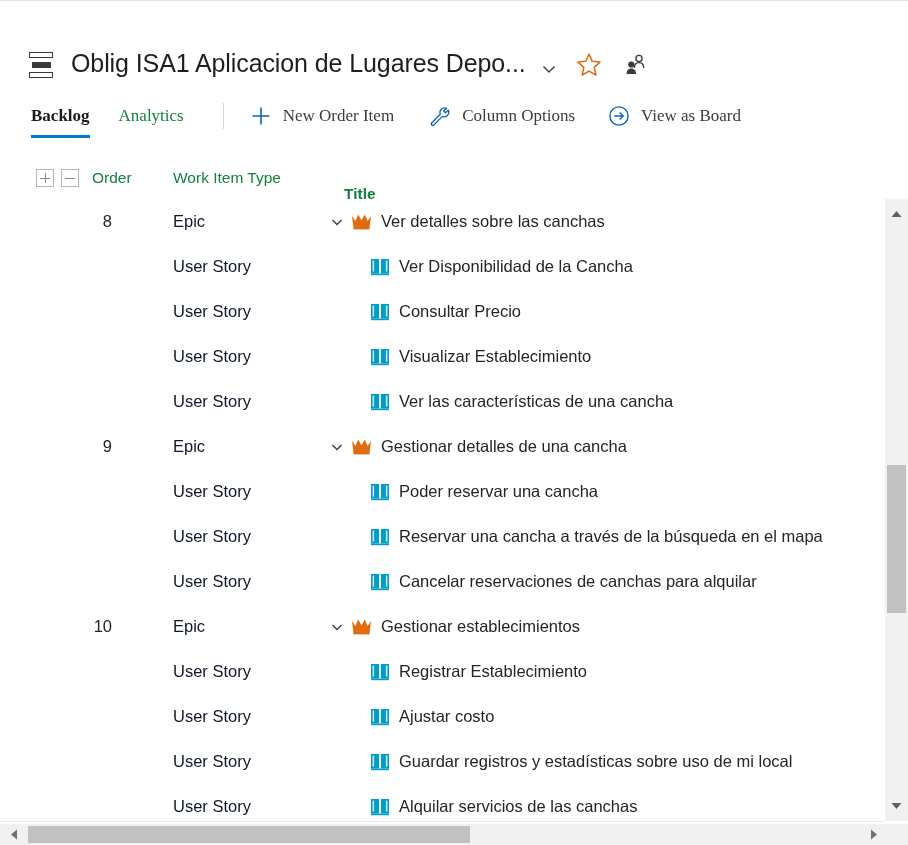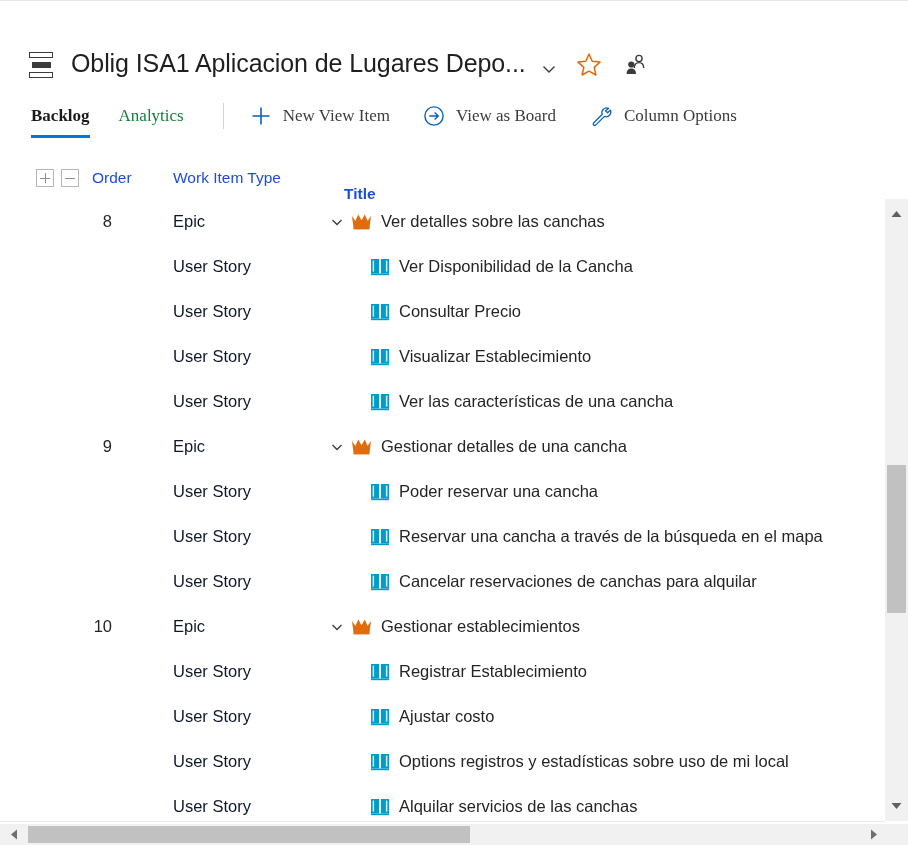--- a/index.html
+++ b/index.html
@@ -71,21 +71,21 @@
   }
   .cmd .lbl { font-size: 17px; color: #3c3c3c; }
   #cmd-new { margin-left: 26px; }
   #cmd-board { margin-left: 33px; }
   #cmd-columns { margin-left: 33px; }
   .cmd .ico { display: flex; align-items: center; justify-content: center; margin-right: 11px; }
 
   
   .colhdr {
     position: absolute; top: 165px; left: 0; width: 908px; height: 34px;
-    font-size: 15.5px; color: #1d4ed8;
+    font-size: 15.5px; color: #15803d;
   }
   .sqbtn {
     position: absolute; top: 4px; width: 18px; height: 18px;
     border: 1px solid #b5b5b5; background: #fff;
   }
   .sqbtn::before, .sqbtn::after {
     content: ""; position: absolute; background: #8d8d8d;
   }
   .sqbtn::before { left: 3px; right: 3px; top: 7.5px; height: 1.5px; }
   #hdr-expand::after { top: 3px; bottom: 3px; left: 7.5px; width: 1.5px; }
@@ -199,40 +199,40 @@
   <div class="tab active" id="tab-backlog">Backlog</div>
   <div class="tab" id="tab-analytics">Analytics</div>
   <div class="divider"></div>
 
   <div class="cmd" id="cmd-new">
     <span class="ico">
       <svg width="22" height="22" viewBox="0 0 22 22">
         <path d="M11 2.5 V19.5 M2.5 11 H19.5" stroke="#0b63b5" stroke-width="1.6"></path>
       </svg>
     </span>
-    <span class="lbl">New View Item</span>
+    <span class="lbl">New Order Item</span>
+  </div>
+
+  <div class="cmd" id="cmd-columns">
+    <span class="ico">
+      <svg width="24" height="24" viewBox="0 0 24 24">
+        <path d="M19.6 4.4 a4.6 4.6 0 0 0 -6.3 5.9 L4.6 19 a1.5 1.5 0 0 0 2.1 2.1 l8.7 -8.7 a4.6 4.6 0 0 0 5.9 -6.3 l-2.7 2.7 -2.1 -2.1 z" fill="none" stroke="#0b63b5" stroke-width="1.3" stroke-linejoin="round"></path>
+      </svg>
+    </span>
+    <span class="lbl">Column Options</span>
   </div>
 
   <div class="cmd" id="cmd-board">
     <span class="ico">
       <svg width="22" height="22" viewBox="0 0 22 22">
         <circle cx="11" cy="11" r="9.1" fill="none" stroke="#0b63b5" stroke-width="1.4"></circle>
         <path d="M6.3 11 H15 M11.6 7.6 L15.2 11 L11.6 14.4" fill="none" stroke="#0b63b5" stroke-width="1.4"></path>
       </svg>
     </span>
     <span class="lbl">View as Board</span>
-  </div>
-
-  <div class="cmd" id="cmd-columns">
-    <span class="ico">
-      <svg width="24" height="24" viewBox="0 0 24 24">
-        <path d="M19.6 4.4 a4.6 4.6 0 0 0 -6.3 5.9 L4.6 19 a1.5 1.5 0 0 0 2.1 2.1 l8.7 -8.7 a4.6 4.6 0 0 0 5.9 -6.3 l-2.7 2.7 -2.1 -2.1 z" fill="none" stroke="#0b63b5" stroke-width="1.3" stroke-linejoin="round"></path>
-      </svg>
-    </span>
-    <span class="lbl">Column Options</span>
   </div>
 </div>
 
 <div class="colhdr">
   <div class="sqbtn" id="hdr-expand"></div>
   <div class="sqbtn" id="hdr-collapse"></div>
   <div id="col-order">Order</div>
   <div id="col-type">Work Item Type</div>
   <div id="col-title">Title</div>
 </div>
@@ -442,21 +442,21 @@
       <div class="c-title">
         <span class="wi-ico">
           <svg width="20" height="18" viewBox="0 0 20 18">
   <rect x="1" y="1" width="8.1" height="14.5" fill="#009ccc"></rect>
   <rect x="10.9" y="1" width="8.1" height="14.5" fill="#009ccc"></rect>
   <rect x="1" y="15.5" width="18" height="1.7" fill="#009ccc"></rect>
   <rect x="2.6" y="2.6" width="1.5" height="11" fill="#ffffff" opacity="0.85"></rect>
   <rect x="15.9" y="2.6" width="1.5" height="11" fill="#ffffff" opacity="0.85"></rect>
           </svg>
         </span>
-        <span>Options registros y estadísticas sobre uso de mi local</span>
+        <span>Guardar registros y estadísticas sobre uso de mi local</span>
       </div>
     </div>
     <div class="row story">
       <div class="c-order"></div>
       <div class="c-type">User Story</div>
       <div class="c-title">
         <span class="wi-ico">
           <svg width="20" height="18" viewBox="0 0 20 18">
   <rect x="1" y="1" width="8.1" height="14.5" fill="#009ccc"></rect>
   <rect x="10.9" y="1" width="8.1" height="14.5" fill="#009ccc"></rect>

